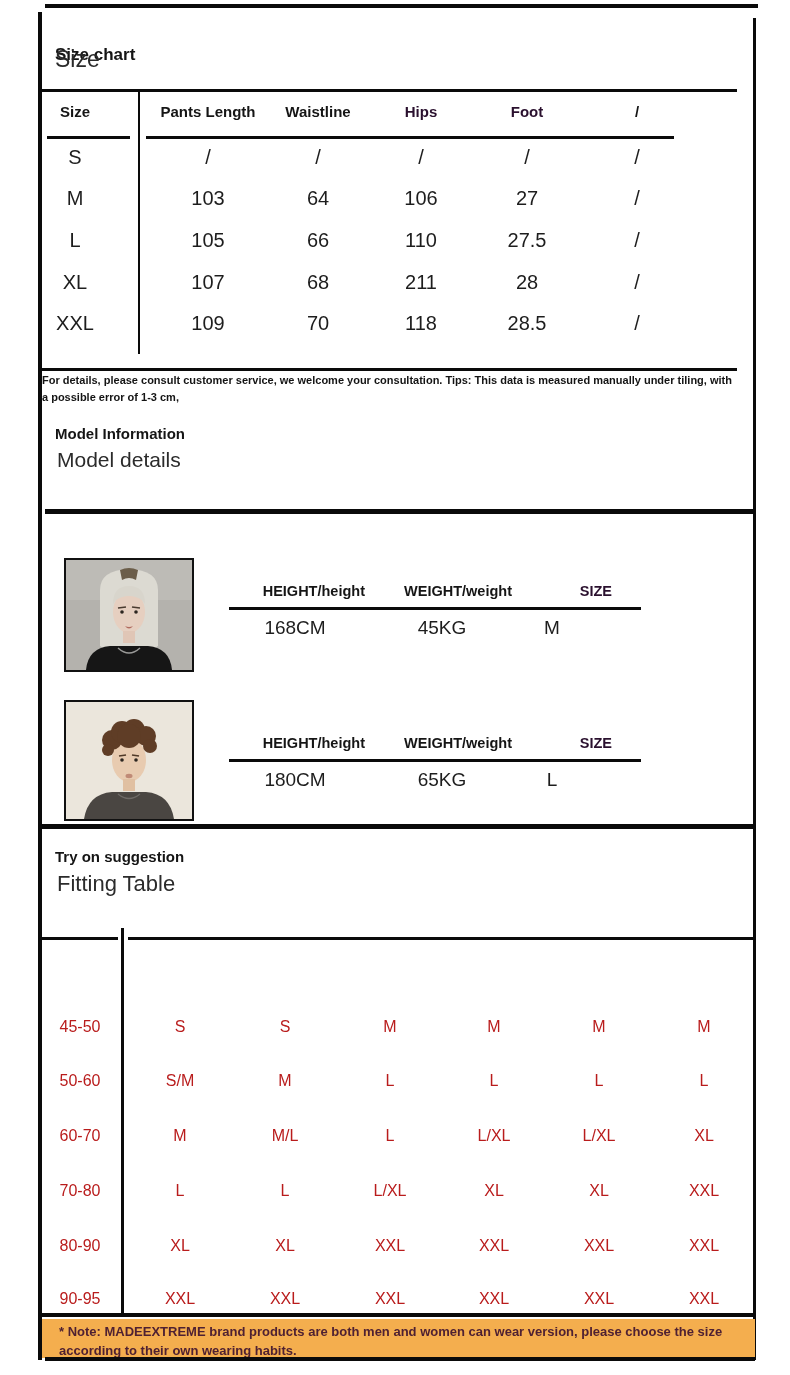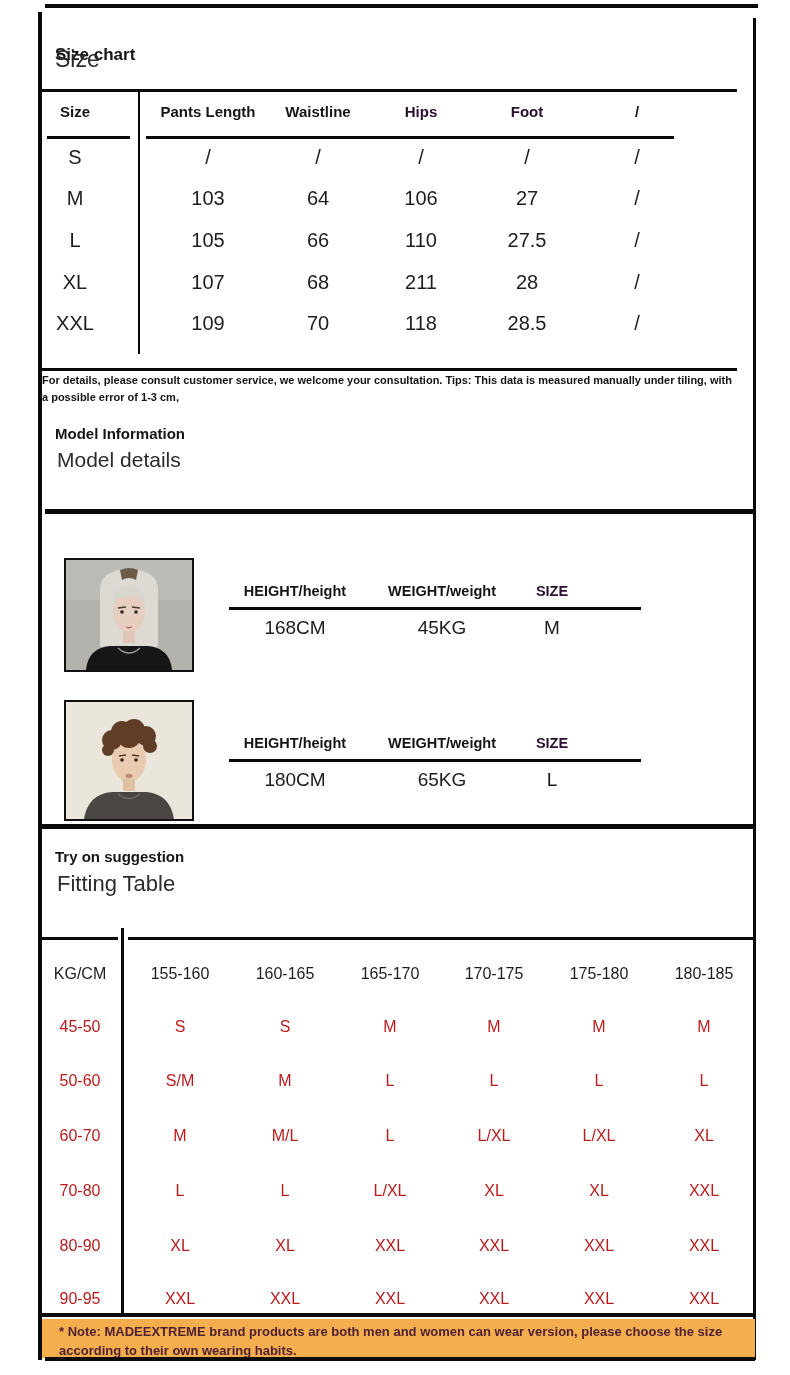--- a/index.html
+++ b/index.html
@@ -40,21 +40,21 @@
   .ft-c4{left:444px;width:100px;}
   .ft-c5{left:549px;width:100px;}
   .ft-c6{left:654px;width:100px;}
   .ft-head span{font-weight:400;font-size:16px;color:#1d1d1d;}
   .ft-body span{font-weight:400;font-size:16px;color:#b91c1c;}
 
   
   .mt-c0{left:225px;width:140px;}
   .mt-c1{left:372px;width:140px;}
   .mt-c2{left:492px;width:120px;}
-  .mt-head span{font-weight:700;font-size:14.5px;}
+  .mt-head span{font-weight:700;font-size:14.5px;text-align:right;}
   .mt-body span{font-weight:400;font-size:19px;color:#1d1d1d;}
 
   .accent{color:#2a102e;}
 
   .note-top{position:absolute;left:42px;top:372px;width:694px;
             font-size:11px;font-weight:700;line-height:1.5;color:#141414;}
 
   .photo{position:absolute;left:64px;border:2px solid #111;background:#b4b2ad;}
   .photo svg{display:block;}
 
@@ -207,29 +207,20 @@
 
   <div class="hline" style="left:40px;top:824px;width:715px;height:5px;"></div>
 
   <div class="h-bold h-small" style="left:55px;top:848px;">Try on suggestion</div>
   <div class="h-sub" style="left:57px;top:871px;font-size:22px;">Fitting Table</div>
 
   <div class="hline" style="left:40px;top:937px;width:78px;height:3px;"></div>
   <div class="hline" style="left:128px;top:937px;width:627px;height:3px;"></div>
   <div class="vline" style="left:121px;top:928px;width:3px;height:387px;"></div>
 
-  <div class="trow ft-head" style="top:965px;">
-    <span class="ft-c0">KG/CM</span>
-    <span class="ft-c1">155-160</span>
-    <span class="ft-c2">160-165</span>
-    <span class="ft-c3">165-170</span>
-    <span class="ft-c4">170-175</span>
-    <span class="ft-c5">175-180</span>
-    <span class="ft-c6">180-185</span>
-  </div>
 
   <div class="trow ft-body" style="top:1018px;">
     <span class="ft-c0">45-50</span>
     <span class="ft-c1">S</span>
     <span class="ft-c2">S</span>
     <span class="ft-c3">M</span>
     <span class="ft-c4">M</span>
     <span class="ft-c5">M</span>
     <span class="ft-c6">M</span>
   </div>

